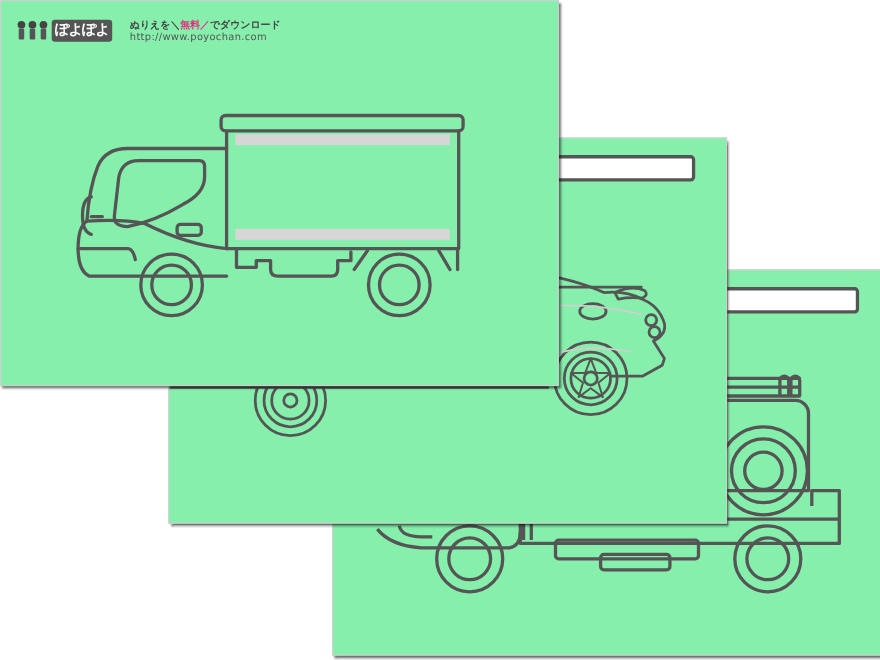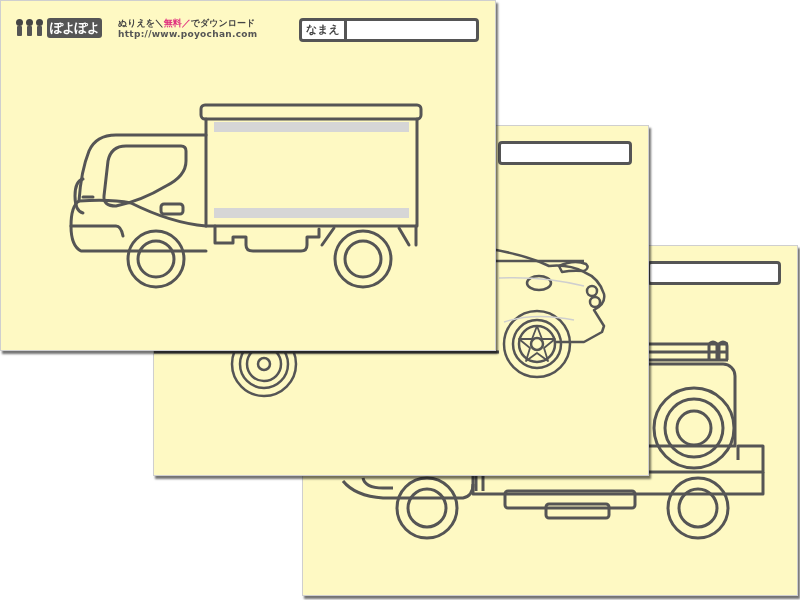--- a/index.html
+++ b/index.html
@@ -1,33 +1,33 @@
 <!DOCTYPE html>
 <html><head>
 <meta charset="utf-8">
 <style>
   html, body { margin:0; padding:0; }
   body { width:800px; height:600px; background:#ffffff; position:relative; overflow:hidden; font-family:"DejaVu Sans", sans-serif; }
-  .sheet { position:absolute; background:#fef9c3; border:1px solid #cfcfcf; box-shadow:2px 3px 2px rgba(0,0,0,0.55); overflow:hidden; }
+  .sheet { position:absolute; background:#86efac; border:1px solid #cfcfcf; box-shadow:2px 3px 2px rgba(0,0,0,0.55); overflow:hidden;padding-left:12px; }
   .sheet svg { position:absolute; left:0; top:0; }
   #sheet-back { left:302px; top:245px; width:494px; height:349px; }
   #sheet-middle { left:153px; top:125px; width:494px; height:349px; }
   #sheet-front { left:0px; top:0px; width:494px; height:349px; }
   .name-box { position:absolute; border:3px solid #555; border-radius:4px; background:#fff; display:flex; height:18px; }
   .name-box .lbl { font-size:11px; font-weight:bold; color:#444; padding:0 4px; line-height:18px; border-right:3px solid #555; white-space:nowrap; }
   .name-box .fld { flex:1; }
   .logo { position:absolute; left:14px; top:17px; display:flex; align-items:center; }
   .logo .kids { display:flex; gap:1px; margin-right:3px; }
   .logo .kid { width:9px; height:18px; position:relative; }
   .logo .kid::before { content:""; position:absolute; left:1px; top:0; width:7px; height:7px; border-radius:50%; background:#444; }
   .logo .kid::after { content:""; position:absolute; left:2px; top:7px; width:5px; height:10px; background:#555; border-radius:1px; }
   .logo .brand { background:#555; color:#fff; font-weight:bold; font-size:13px; padding:0 3px; line-height:20px; border-radius:3px; letter-spacing:-1px; }
   .tagline { position:absolute; left:117px; top:17px; font-size:9px; line-height:11px; color:#444; font-weight:bold; }
   .tagline .pink { color:#e0307f; }
-  .tagline .url { font-weight:bold; color:#555; letter-spacing:0.3px; }
+  .tagline .url { font-weight:normal; color:#555; letter-spacing:0.3px; }
   .sign-text { position:absolute; font-size:28px; color:#555; letter-spacing:22px; white-space:nowrap; }
 </style>
 </head>
 <body>
 
 <div class="sheet" id="sheet-back">
   <div class="name-box" style="left:344px;top:15px;width:128px;">
     <span class="fld"></span>
   </div>
   <svg width="494" height="349">
@@ -108,24 +108,20 @@
       <span class="kid"></span>
     </div>
     <span class="brand">ぽよぽよ</span>
   </div>
   <div class="tagline">
     <div>
       <span>ぬりえを</span><span>＼</span><span class="pink">無料</span><span class="pink">／</span><span>でダウンロード</span>
     </div>
     <div class="url">http://www.poyochan.com</div>
   </div>
-  <div class="name-box" style="left:298px;top:17px;width:174px;">
-    <span class="lbl">なまえ</span>
-    <span class="fld"></span>
-  </div>
   <svg width="494" height="349">
 
     <rect x="213" y="121" width="195" height="10" fill="#d6d6d6"></rect>
     <rect x="213" y="207" width="195" height="10" fill="#d6d6d6"></rect>
     <g fill="none" stroke="#555" stroke-width="3" stroke-linejoin="round" stroke-linecap="round">
 
       <rect x="200" y="104" width="220" height="14" rx="4"></rect>
       <path d="M205 118 V225 H416 V118"></path>
 
       <path d="M205 134 H115 Q95 134 88 150 Q80 170 78 200 Q70 205 70 225 Q70 245 80 250 H205"></path>

